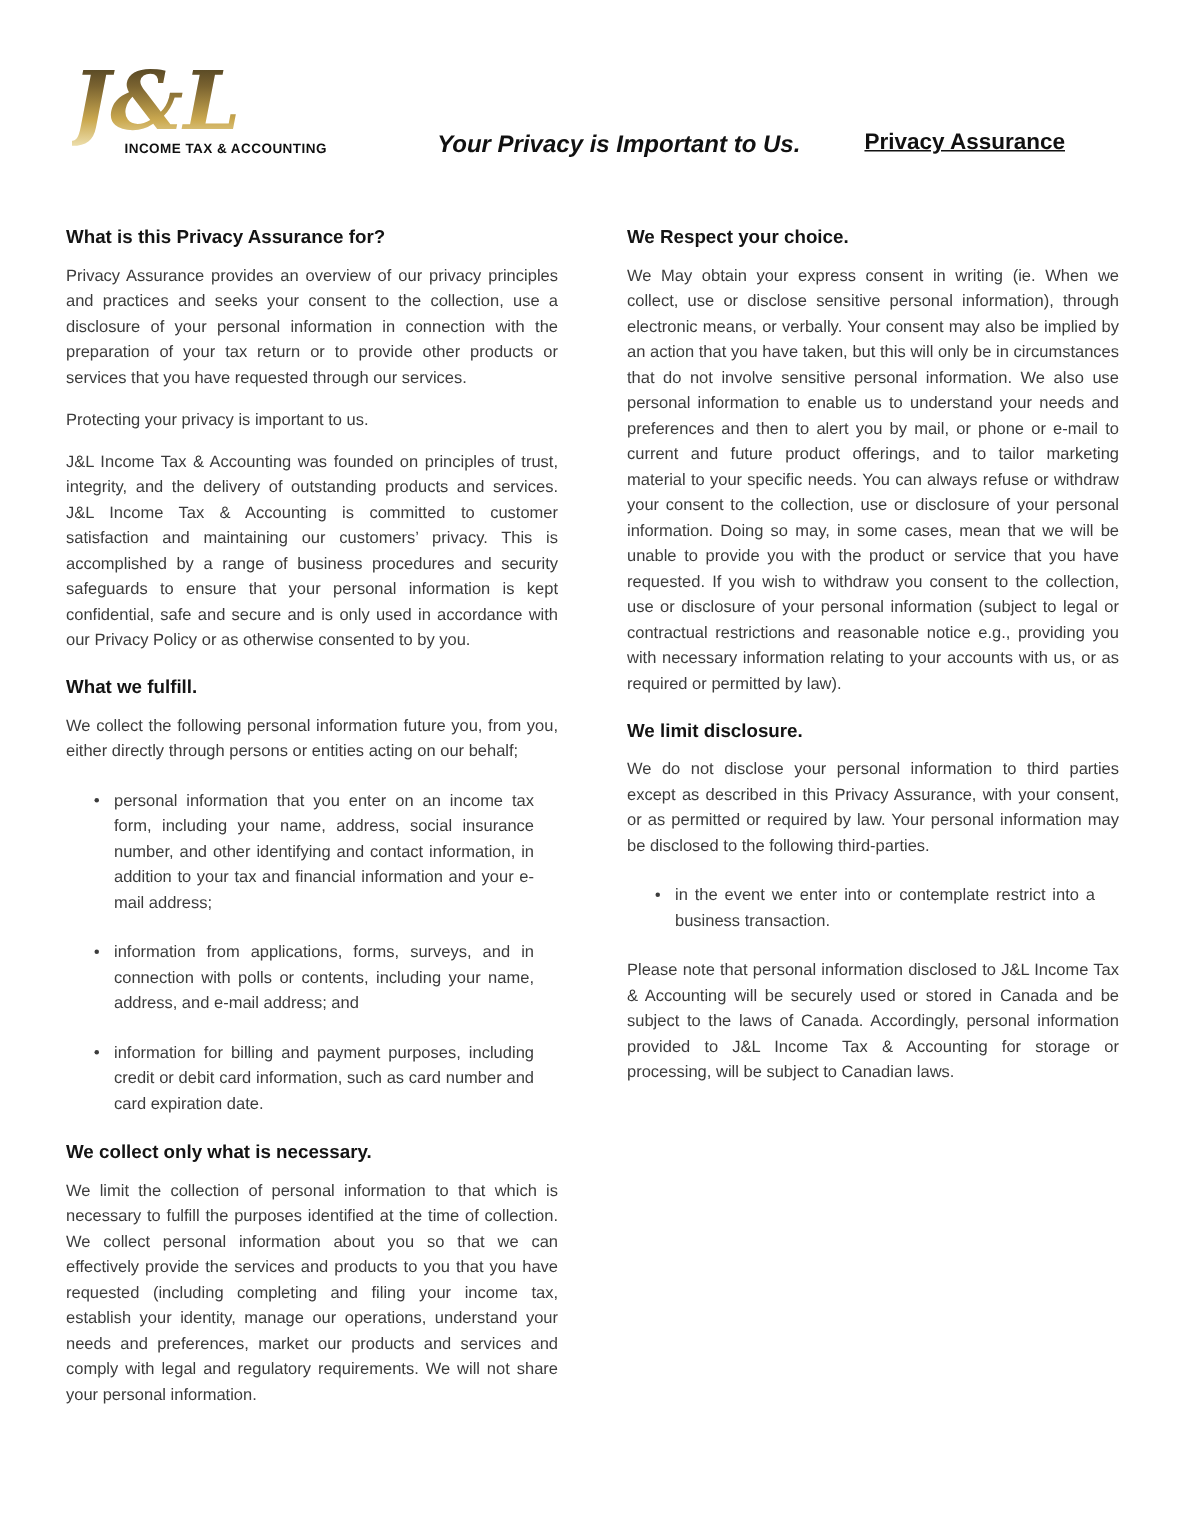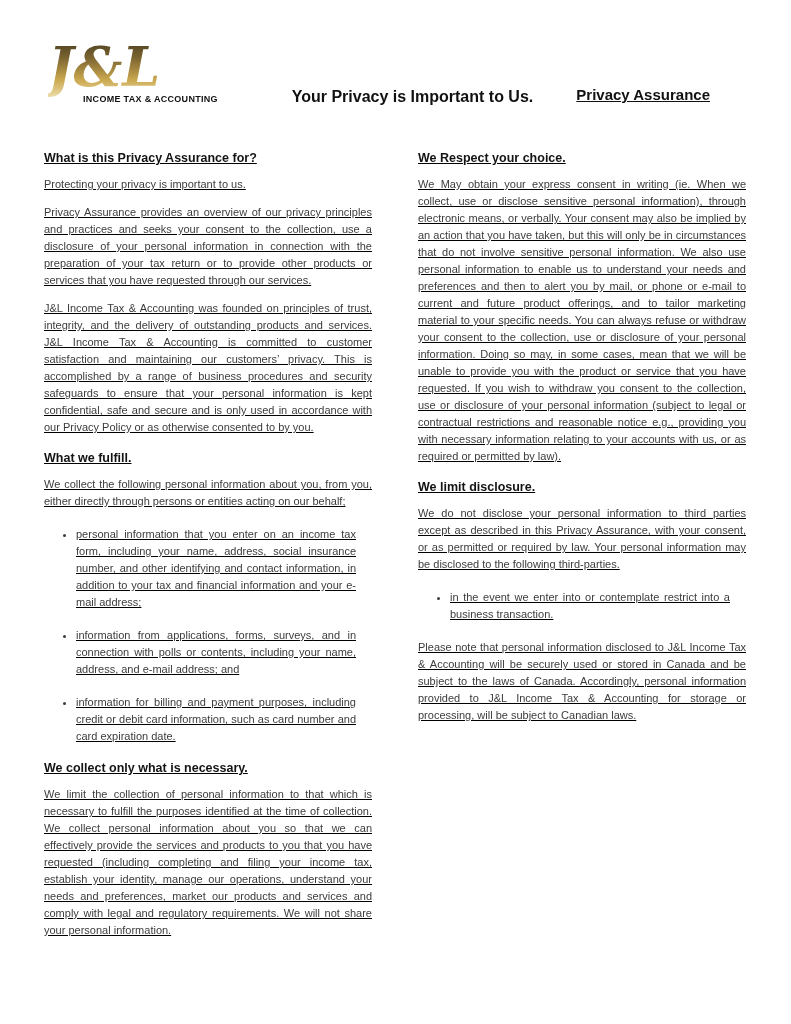--- a/index.html
+++ b/index.html
@@ -48,30 +48,30 @@
     position: absolute;
     top: 88px;
     left: 0;
     right: 0;
     padding-left: 34px;
     text-align: center;
     font-size: 16px;
     font-weight: bold;
     color: #111111;
     white-space: nowrap;
+    font-style: italic;
   }
   
   .columns {
     position: absolute;
     top: 151px;
     left: 44px;
     width: 703px;
     display: flex;
     gap: 46px;
-    text-decoration: underline;
   }
   .col {
     width: 328px;
     font-size: 11px;
     line-height: 17px;
     color: #3c3c3c;
     text-align: justify;
   }
   .col h2 {
     font-size: 12.5px;
@@ -110,26 +110,26 @@
   </div>
 
   <div class="corner-title">Privacy Assurance</div>
 
   <div class="page-title">Your Privacy is Important to Us.</div>
 
   <div class="columns">
 
     <div class="col">
       <h2 class="first">What is this Privacy Assurance for?</h2>
+      <p>Privacy Assurance provides an overview of our privacy principles and practices and seeks your consent to the collection, use a disclosure of your personal information in connection with the preparation of your tax return or to provide other products or services that you have requested through our services.</p>
       <p>Protecting your privacy is important to us.</p>
-      <p>Privacy Assurance provides an overview of our privacy principles and practices and seeks your consent to the collection, use a disclosure of your personal information in connection with the preparation of your tax return or to provide other products or services that you have requested through our services.</p>
       <p>J&amp;L Income Tax &amp; Accounting was founded on principles of trust, integrity, and the delivery of outstanding products and services. J&amp;L Income Tax &amp; Accounting is committed to customer satisfaction and maintaining our customers’ privacy. This is accomplished by a range of business procedures and security safeguards to ensure that your personal information is kept confidential, safe and secure and is only used in accordance with our Privacy Policy or as otherwise consented to by you.</p>
 
       <h2>What we fulfill.</h2>
-      <p>We collect the following personal information about you, from you, either directly through persons or entities acting on our behalf;</p>
+      <p>We collect the following personal information future you, from you, either directly through persons or entities acting on our behalf;</p>
       <ul>
         <li>personal information that you enter on an income tax form, including your name, address, social insurance number, and other identifying and contact information, in addition to your tax and financial information and your e-mail address;</li>
         <li>information from applications, forms, surveys, and in connection with polls or contents, including your name, address, and e-mail address; and</li>
         <li>information for billing and payment purposes, including credit or debit card information, such as card number and card expiration date.</li>
       </ul>
 
       <h2>We collect only what is necessary.</h2>
       <p>We limit the collection of personal information to that which is necessary to fulfill the purposes identified at the time of collection. We collect personal information about you so that we can effectively provide the services and products to you that you have requested (including completing and filing your income tax, establish your identity, manage our operations, understand your needs and preferences, market our products and services and comply with legal and regulatory requirements. We will not share your personal information.</p>
     </div>
 

